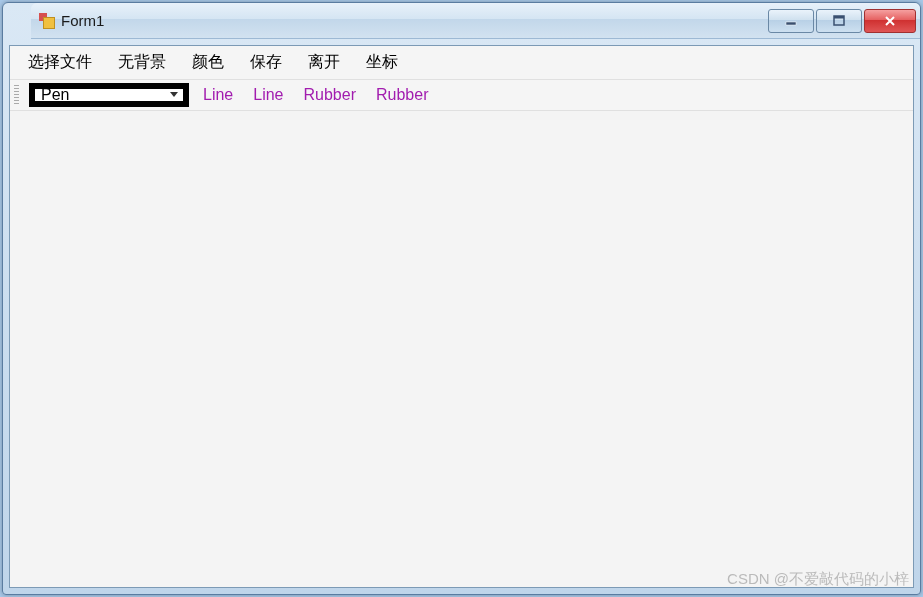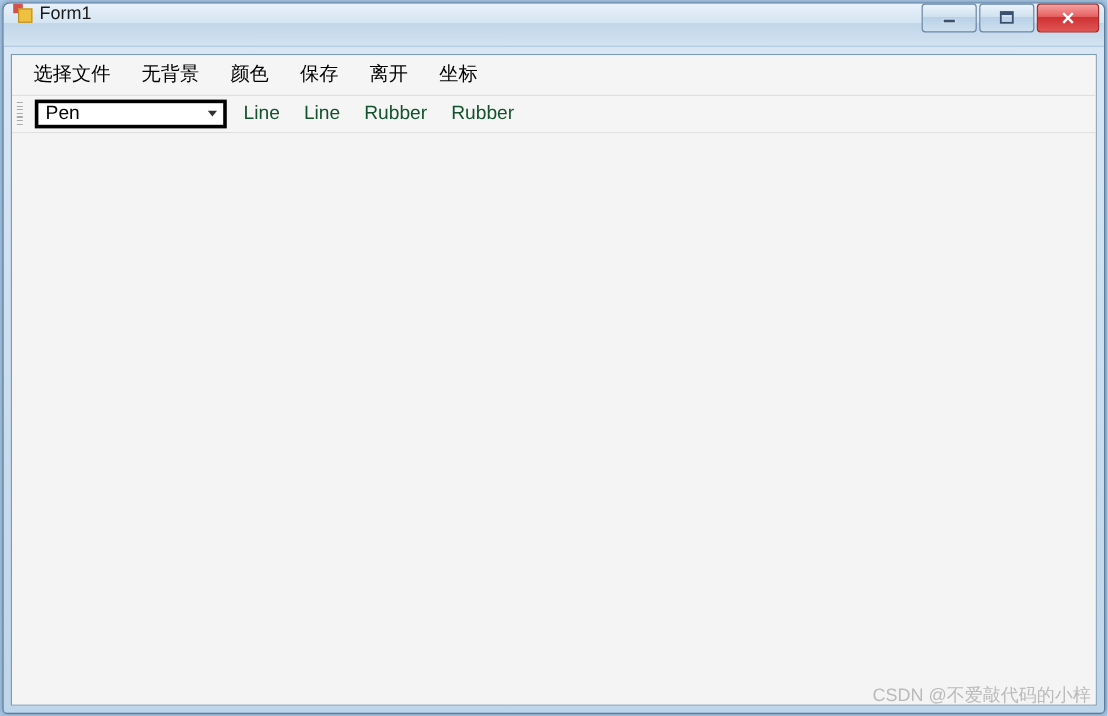--- a/index.html
+++ b/index.html
@@ -26,22 +26,24 @@
       border-radius: 6px 6px 4px 4px;
       display: flex;
       flex-direction: column;
       box-shadow: 0 0 4px rgba(0,0,0,0.3);
     }
     .titlebar {
       height: 36px;
       background: linear-gradient(to bottom, #e8f1fa 0%, #d5e5f3 45%, #c2d7ea 46%, #d2e2f0 100%);
       border-radius: 6px 6px 0 0;
       display: flex;
+      align-items: center;
       padding: 0 4px 0 8px;
       border-bottom: 1px solid #9db9d4;
+      margin-left: 28px;
     }
     .app-icon {
       width: 16px;
       height: 16px;
       margin-right: 6px;
       position: relative;
     }
     .app-icon::before {
       content: "";
       position: absolute;
@@ -126,40 +128,40 @@
     .grip {
       width: 5px;
       height: 20px;
       background-image: repeating-linear-gradient(to bottom, #aaa 0, #aaa 1px, transparent 1px, transparent 3px);
       margin-right: 2px;
     }
     .combo {
       display: flex;
       align-items: center;
       background: #fff;
-      border: 3px solid #000000;
+      border: 6px solid #000000;
       height: 24px;
       width: 160px;
     }
     .combo-text {
       flex: 1;
       padding: 0 6px;
       color: #000;
     }
     .combo-arrow {
       width: 18px;
       display: flex;
       align-items: center;
       justify-content: center;
       cursor: pointer;
     }
     .tool-btn {
       padding: 2px 6px;
       cursor: pointer;
-      color: #14532d;
+      color: #a21caf;
     }
     .canvas-area {
       flex: 1;
       background: #f4f4f4;
     }
     .watermark {
       position: absolute;
       bottom: 8px;
       right: 14px;
       font-size: 15px;

